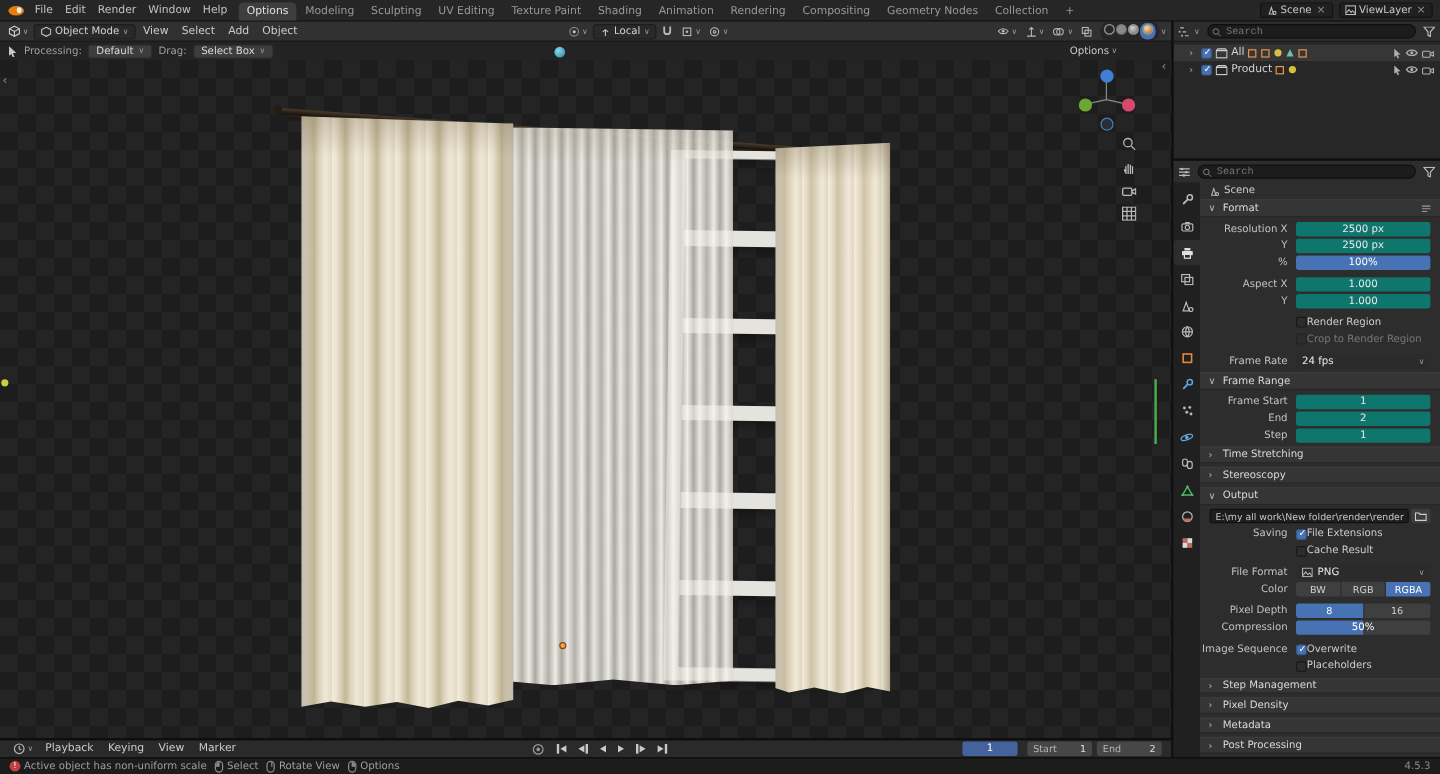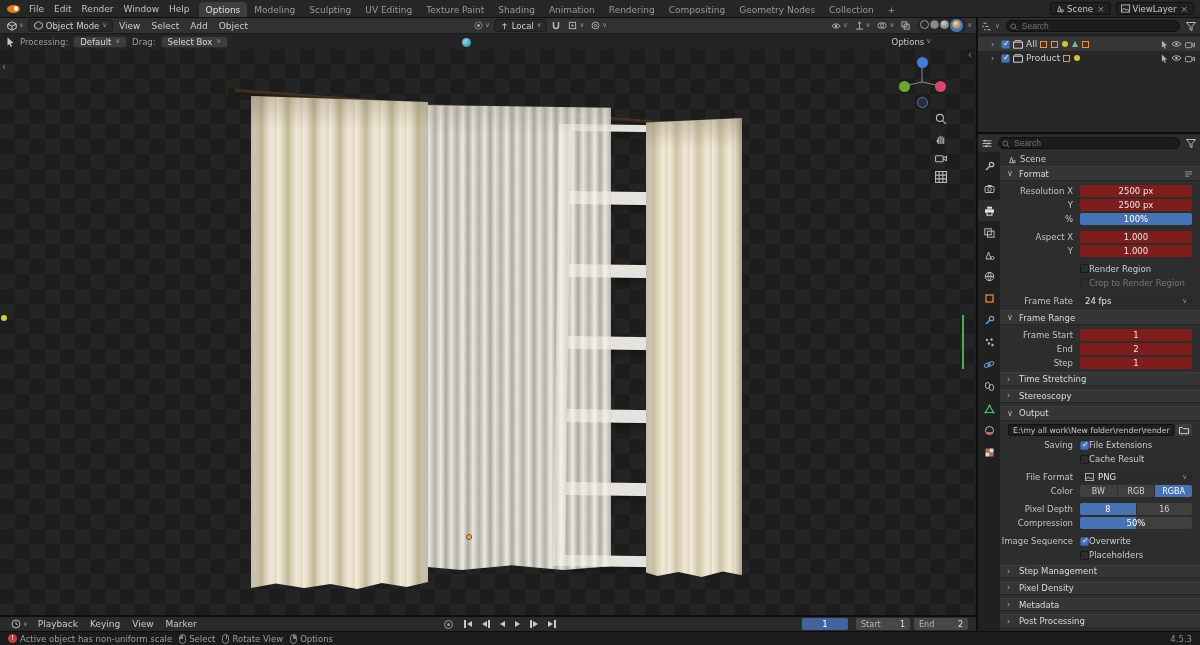--- a/index.html
+++ b/index.html
@@ -105,21 +105,21 @@
 .mico.l::before{content:"";position:absolute;left:0;top:0;width:3px;height:4px;background:#8a8a8a;border-radius:3px 0 0 0}
 .mico.m::before{content:"";position:absolute;left:2.2px;top:0;width:1.6px;height:4px;background:#8a8a8a}
 .mico.r::before{content:"";position:absolute;right:0;top:0;width:3px;height:4px;background:#8a8a8a;border-radius:0 3px 0 0}
 .ver{margin-left:auto;color:#8b8b8b}
 
 
 .outliner{flex:0 0 114px;background:#272727;display:flex;flex-direction:column;overflow:hidden}
 .olhead{flex:0 0 17px;background:#2d2d2d;border-bottom:1px solid #1c1c1c;display:flex;align-items:center;padding:0 4px;gap:3px}
 .searchwrap{position:relative;flex:1;margin:0 3px}
 .searchwrap svg{position:absolute;left:4px;top:2.5px}
-.searchwrap input{width:100%;height:12px;background:#1c1c1c;border:1px solid #0f0f0f;border-radius:7px;color:#b5b5b5;font-size:8.5px;padding:0 4px 0 15px;outline:none;font-family:Liberation Sans, sans-serif}
+.searchwrap input{width:100%;height:12px;background:#1c1c1c;border:1px solid #0f0f0f;border-radius:7px;color:#b5b5b5;font-size:8.5px;padding:0 4px 0 15px;outline:none;font-family:Liberation Mono, monospace}
 .oltree{flex:1;padding-top:2px}
 .olrow{display:flex;align-items:center;height:14px;padding:0 5px;font-size:9px;color:#d2d2d2;gap:3px}
 .olrow.child{padding-left:13px}
 .olrow.active{background:rgba(255,255,255,0.07)}
 .olarr{width:7px;font-size:8px;color:#a9a9a9}
 .ollab{white-space:nowrap}
 .cb{width:9px;height:9px;border-radius:2px;background:#2c2c2c;border:1px solid #191919;position:relative;flex:0 0 9px;display:inline-block}
 .cb.on{background:#4772b3;border-color:#35588e}
 .cb.on::after{content:"✓";position:absolute;left:1px;top:-1.5px;color:#fff;font-size:8px}
 .mi{width:7px;height:7px;display:inline-block;margin-right:1px}
@@ -136,21 +136,21 @@
 .ptab{width:22px;height:21px;display:flex;align-items:center;justify-content:center;border-radius:3px 0 0 3px}
 .ptab.active{background:#2d2d2d}
 .pcontent{flex:1;overflow:hidden;display:flex;flex-direction:column}
 .crumb{display:flex;align-items:center;gap:4px;height:16px;padding:0 7px;font-size:8.5px;color:#cfcfcf}
 .phead{display:flex;align-items:center;gap:4px;height:15px;background:#353535;border-bottom:1px solid #272727;border-top:1px solid #3c3c3c;padding:0 7px;font-size:8.5px;color:#dadada;margin-bottom:3px}
 .phead .sarr{font-size:8px;color:#b5b5b5;width:8px}
 .psec{margin-bottom:2px}
 .prow{display:flex;align-items:center;margin:0 8px 1px 0;height:13px}
 .plab{flex:0 0 80px;text-align:right;padding-right:7px;font-size:8.5px;color:#c2c2c2;white-space:nowrap}
 .pgap{height:4px}
-.fld{flex:1;height:12px;background:#7f1d1d;border-radius:2px;display:flex;align-items:center;justify-content:center;font-size:8.5px;color:#e8e8e8}
+.fld{flex:1;height:12px;background:#0f766e;border-radius:2px;display:flex;align-items:center;justify-content:center;font-size:8.5px;color:#e8e8e8}
 .fld.dd{background:#2b2b2b;justify-content:flex-start;padding:0 5px;gap:4px}
 .fld.dd .chv{margin-left:auto}
 .fld.full{background:#4772b3;color:#fff}
 .fld.half{background:linear-gradient(90deg,#4772b3 0 50%,#3f3f3f 50%);color:#fff}
 .pathrow{display:flex;align-items:center;margin:0 8px 2px 8px;gap:2px;height:13px}
 .pathfld{flex:1;height:12px;background:#1e1e1e;border:1px solid #101010;border-radius:2px;display:flex;align-items:center;padding:0 4px;font-size:7.8px;color:#c6c6c6;white-space:nowrap;overflow:hidden}
 .folderbtn{width:16px;height:12px;background:#3d3d3d;border-radius:2px;display:flex;align-items:center;justify-content:center}
 .cbrow{display:flex;align-items:center;gap:0;flex:1}
 .cblab{font-size:8.5px;color:#cccccc}
 .dim{opacity:0.45}

